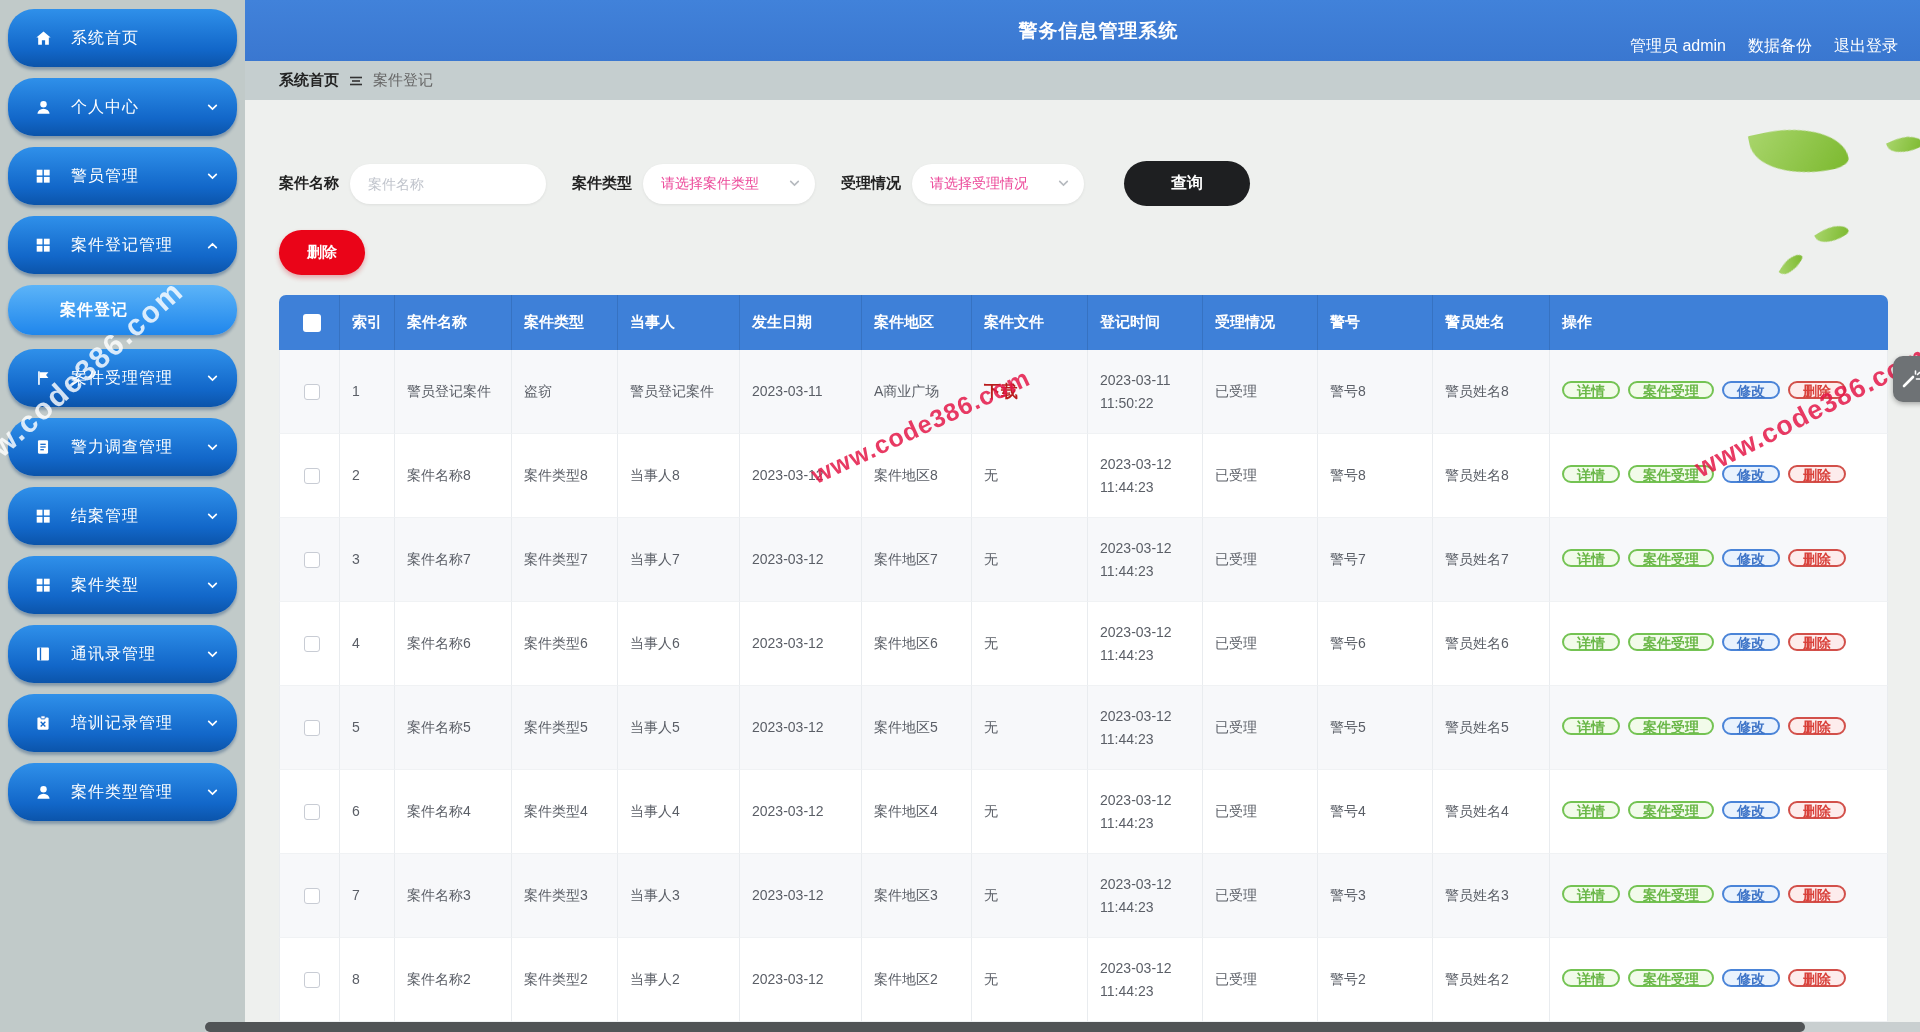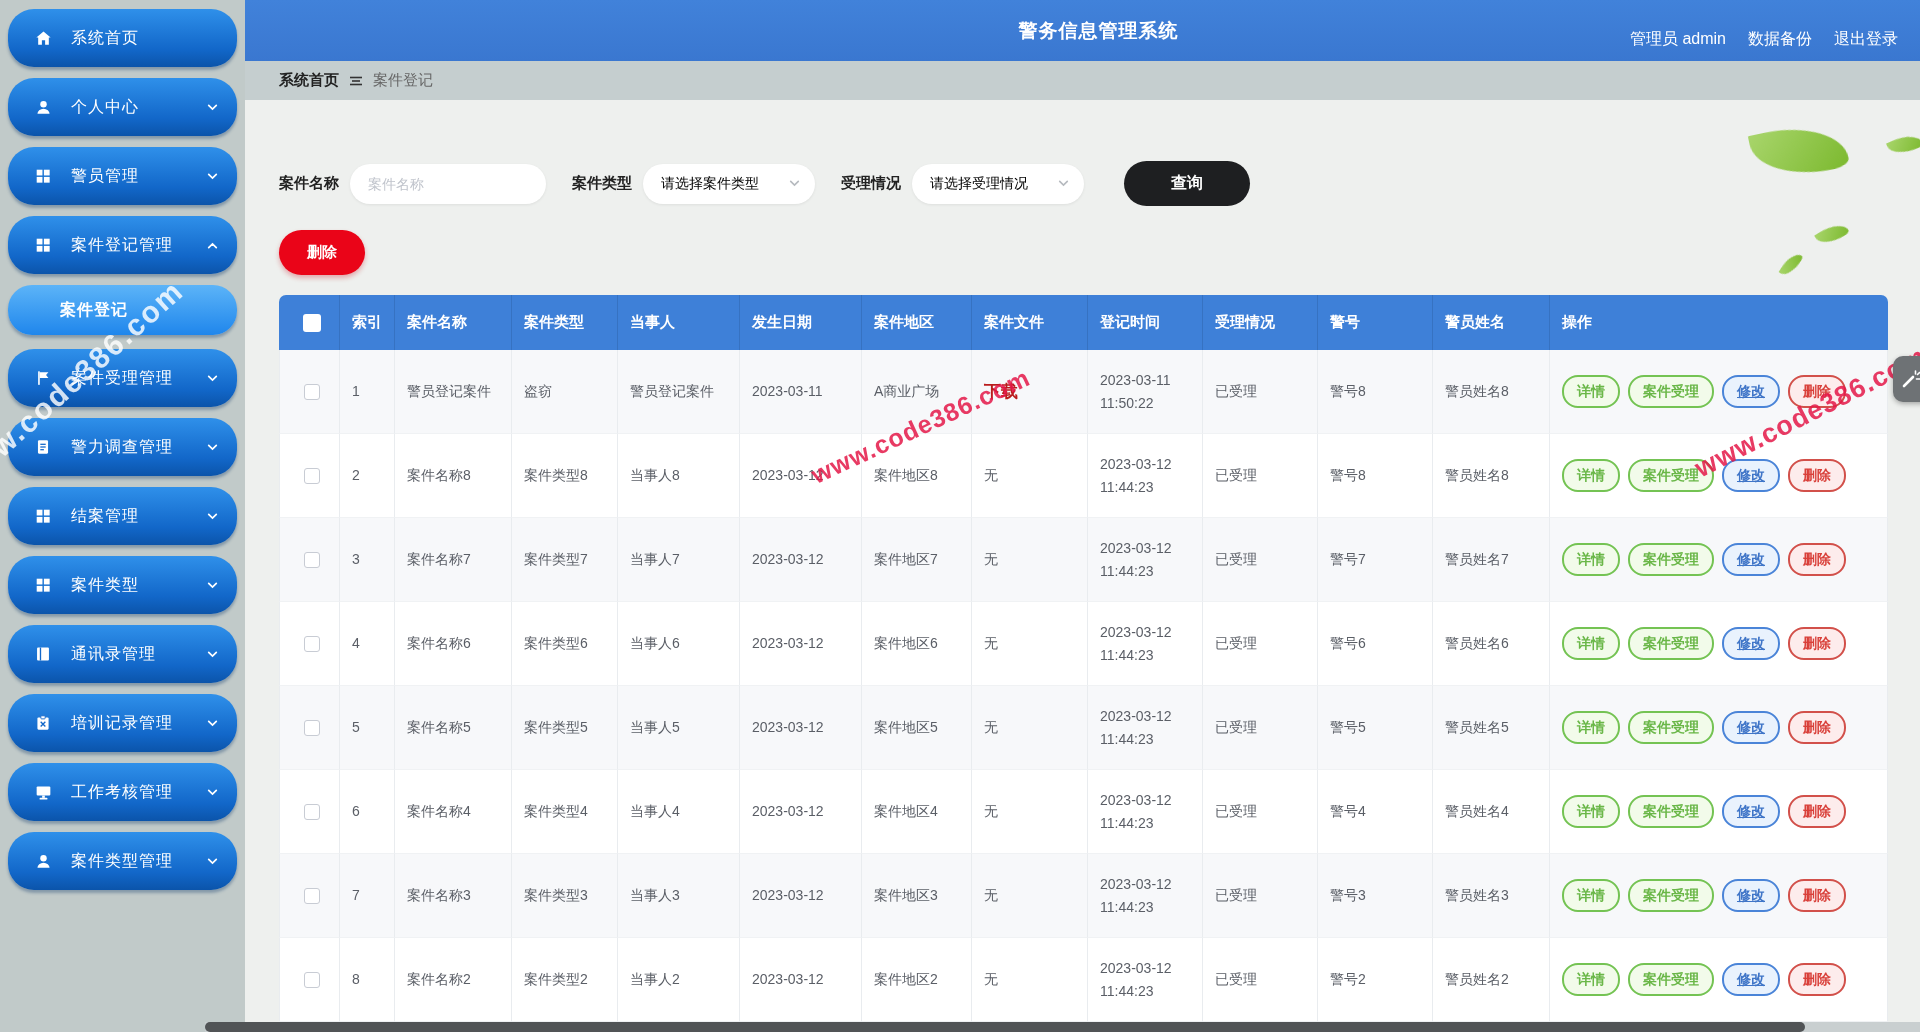--- a/index.html
+++ b/index.html
@@ -23,21 +23,21 @@
   .nav-btn.sub { height:50px; border-radius:24px;
     background:linear-gradient(180deg,#5cb4f8 0%,#1f86ec 100%); margin-bottom:14px; }
   .nav-btn.sub .lbl { margin-left:52px; font-weight:bold; flex:1; }
 
   
   .header { position:absolute; left:245px; top:0; width:1675px; height:61px;
     background:linear-gradient(180deg,#4182da,#3a77d0); z-index:9; }
   .header-title { position:absolute; left:0; right:0; top:0; height:61px;
     display:flex; align-items:center; justify-content:center;
     color:#fff; font-size:19px; font-weight:bold; letter-spacing:1px;padding-left:32px; }
-  .header-right { position:absolute; right:22px; top:9px; height:61px;
+  .header-right { position:absolute; right:22px; top:16px; height:61px;
     display:flex; align-items:center; gap:22px; color:#fff; font-size:16px; }
   .header-right .hlink { cursor:pointer; }
 
   
   .breadcrumb { position:absolute; left:245px; top:61px; width:1675px; height:39px;
     background:#c5cecf; display:flex; align-items:center; padding-left:34px; z-index:9;
     font-size:15px; }
   .bc-home { font-weight:bold; color:#222; cursor:pointer; }
   .bc-sep { margin:0 10px; display:flex; align-items:center; }
   .bc-cur { color:#666; }
@@ -48,21 +48,21 @@
   .filters { position:absolute; left:34px; top:61px; height:45px;
     display:flex; align-items:center; }
   .flabel { font-weight:bold; font-size:15px; color:#222; margin-right:11px; white-space:nowrap; }
   .input-pill { width:196px; height:40px; border-radius:20px; border:none; outline:none;
     background:#fff; padding:0 18px; font-size:14px; color:#333;
     box-shadow:0 1px 3px rgba(0,0,0,.07); margin-right:26px;
     font-family:"Liberation Sans","DejaVu Sans",sans-serif; }
   .input-pill::placeholder { color:#c0c4cc; }
   .select-pill { width:172px; height:40px; border-radius:20px; background:#fff;
     display:flex; align-items:center; justify-content:space-between;
-    padding:0 14px 0 18px; font-size:14px; color:#000000; cursor:pointer;
+    padding:0 14px 0 18px; font-size:14px; color:#ec4899; cursor:pointer;
     box-shadow:0 1px 3px rgba(0,0,0,.07); margin-right:26px; white-space:nowrap; }
   .btn-search { width:126px; height:45px; border-radius:23px; border:none;
     background:#1e1f21; color:#fff; font-size:16px; font-weight:bold; cursor:pointer;
     margin-left:14px; font-family:inherit; }
   .btn-delete { position:absolute; left:34px; top:130px; width:86px; height:45px;
     border-radius:23px; border:none; background:#ea0418; color:#fff; font-size:15px;
     font-weight:bold; cursor:pointer; box-shadow:0 3px 5px rgba(200,0,20,.3); font-family:inherit; }
 
   
   .case-table { position:absolute; left:34px; top:195px; width:1609px;
@@ -77,21 +77,21 @@
     border-right:1px solid #e9ecef; border-bottom:1px solid #f0f2f4;
     vertical-align:middle; line-height:1.6; word-break:break-all; }
   .case-table td:first-child { border-left:1px solid #e9ecef; }
   .case-table tbody tr:nth-child(odd) td { background:#f7f8fa; }
   .th-cb, .td-cb { text-align:center; }
   .cb-h { width:18px; height:18px; background:#fff; border-radius:3px; margin:0 auto; cursor:pointer; }
   .cb { width:16px; height:16px; background:#fff; border:1px solid #c8ccd4;
     border-radius:3px; margin:0 auto; cursor:pointer; }
   .dl { color:#b91c1c; font-weight:bold; font-size:17px; cursor:pointer; }
   .td-act { white-space:nowrap; }
-  .act { height:33px; padding:0 13px; border-radius:16px; font-size:14px; font-weight:bold;
+  .act { height:18px; padding:0 13px; border-radius:16px; font-size:14px; font-weight:bold;
     cursor:pointer; margin-right:8px; font-family:inherit; }
   .act.g { background:#f2fbea; border:2px solid #74c353; color:#6ab748; }
   .act.b { background:#e9f2fd; border:2px solid #4a84d8; color:#3f75c8;text-decoration:underline; }
   .act.r { background:#fdecec; border:2px solid #d2504a; color:#d9403a; }
   .partial td { height:9px; padding:0; }
 
   
   .wm { position:absolute; font-weight:bold; white-space:nowrap; pointer-events:none; z-index:40; }
   .wm-sidebar { left:-42px; top:468px; font-size:30px; color:rgba(255,255,255,.82);
     transform:rotate(-42deg); transform-origin:left center; z-index:12; letter-spacing:2px; }
@@ -260,35 +260,20 @@
           <svg width="18" height="18" viewBox="0 0 20 20">
             <rect x="3.8" y="3.8" width="12.4" height="13.6" rx="1.2" fill="#fff"></rect>
             <rect x="7.6" y="2" width="4.8" height="3.4" rx="0.8" fill="#fff" stroke="#1267c9" stroke-width="1"></rect>
             <g stroke="#1267c9" stroke-width="1.5">
               <line x1="7.4" y1="8.6" x2="12.6" y2="13.8"></line>
               <line x1="12.6" y1="8.6" x2="7.4" y2="13.8"></line>
             </g>
           </svg>
         </span>
         <span class="lbl">培训记录管理</span>
-        <span class="chev down">
-          <svg width="13" height="13" viewBox="0 0 12 12">
-            <path d="M2.5 4l3.5 3.5L9.5 4" fill="none" stroke="#fff" stroke-width="1.6" stroke-linecap="round"></path>
-          </svg>
-        </span>
-      </div>
-      <div class="nav-btn">
-        <span class="icon">
-          <svg width="19" height="19" viewBox="0 0 20 20">
-            <rect x="2.8" y="3.6" width="14.4" height="9.6" rx="1.2" fill="#fff"></rect>
-            <rect x="8.6" y="13.2" width="2.8" height="2.4" fill="#fff"></rect>
-            <rect x="5.8" y="15.6" width="8.4" height="1.8" rx="0.9" fill="#fff"></rect>
-          </svg>
-        </span>
-        <span class="lbl">工作考核管理</span>
         <span class="chev down">
           <svg width="13" height="13" viewBox="0 0 12 12">
             <path d="M2.5 4l3.5 3.5L9.5 4" fill="none" stroke="#fff" stroke-width="1.6" stroke-linecap="round"></path>
           </svg>
         </span>
       </div>
       <div class="nav-btn">
         <span class="icon">
           <svg width="19" height="19" viewBox="0 0 20 20">
             <circle cx="10" cy="6.6" r="3.4" fill="#fff"></circle>

